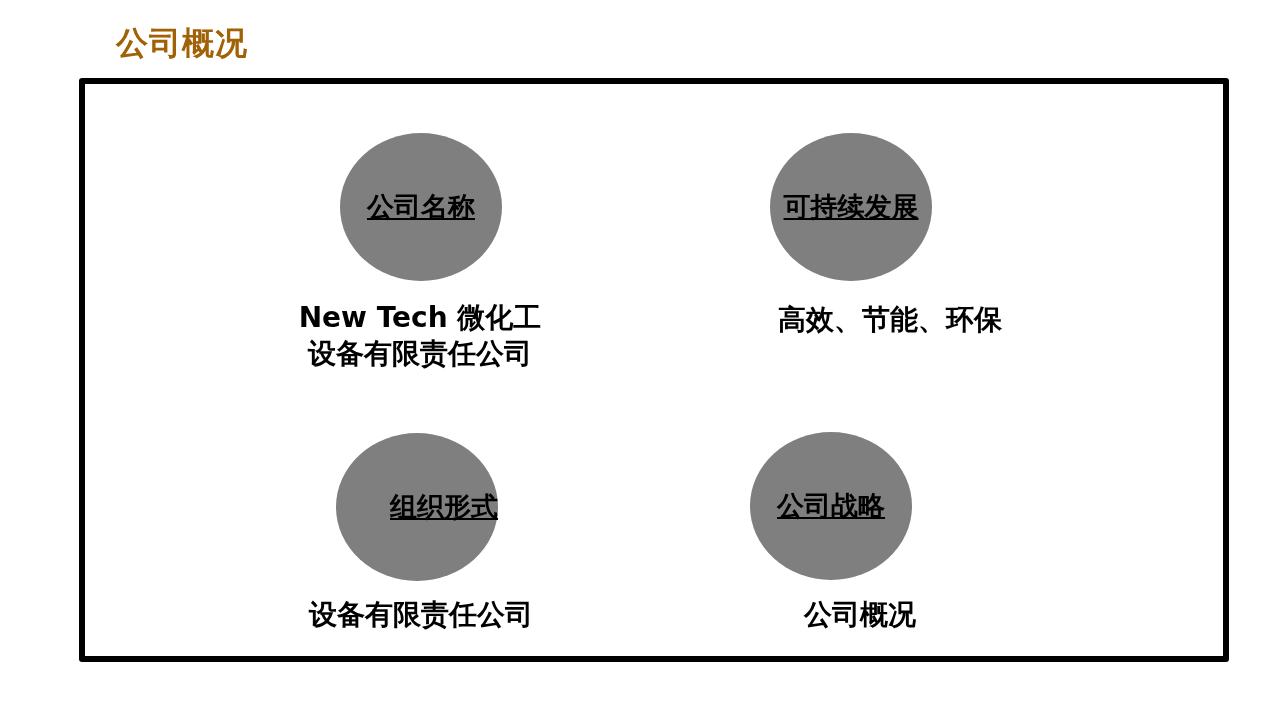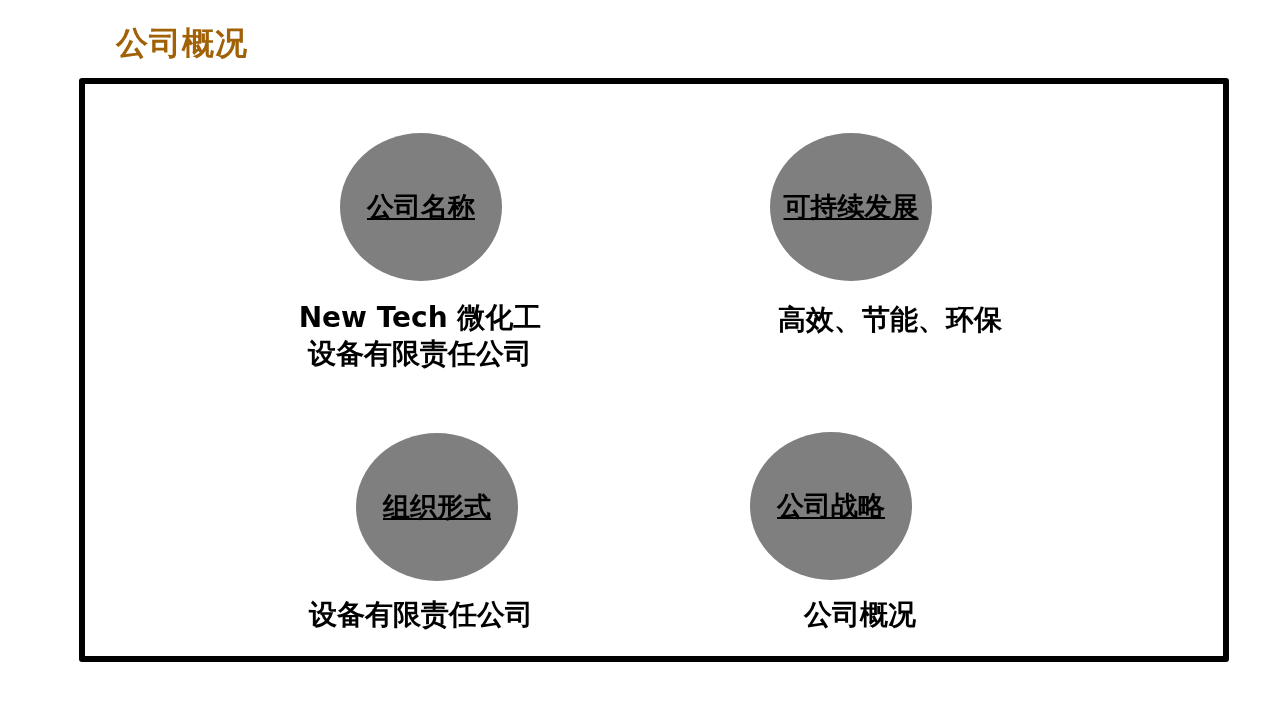--- a/index.html
+++ b/index.html
@@ -42,21 +42,21 @@
   <div>设备有限责任公司</div>
 </div>
 
 <div class="circle" style="left:770px; top:133px;">
   <span>可持续发展</span>
 </div>
 <div class="desc" style="left:730px; top:302px; width:320px;">
   <div>高效、节能、环保</div>
 </div>
 
-<div class="circle" style="left:356px; top:433px;">
+<div class="circle" style="left:336px; top:433px;justify-content:flex-end;">
   <span>组织形式</span>
 </div>
 <div class="desc" style="left:256px; top:597px; width:330px;">
   <div>设备有限责任公司</div>
 </div>
 
 <div class="circle" style="left:750px; top:432px;">
   <span>公司战略</span>
 </div>
 <div class="desc" style="left:700px; top:597px; width:320px;">

